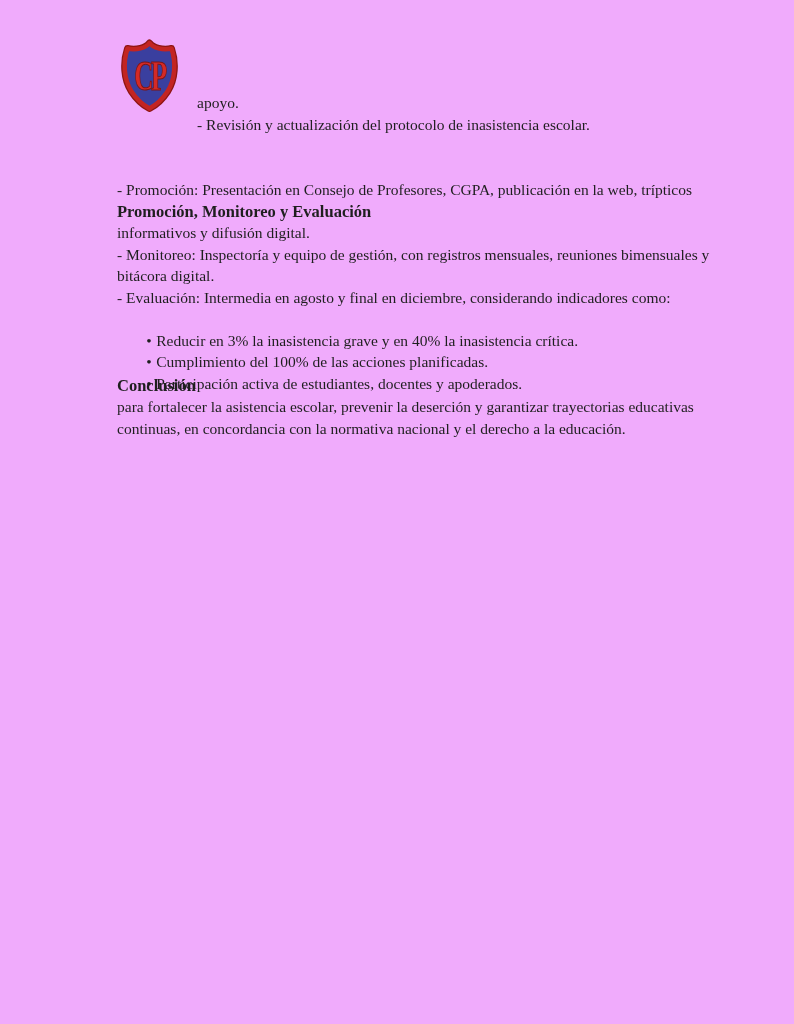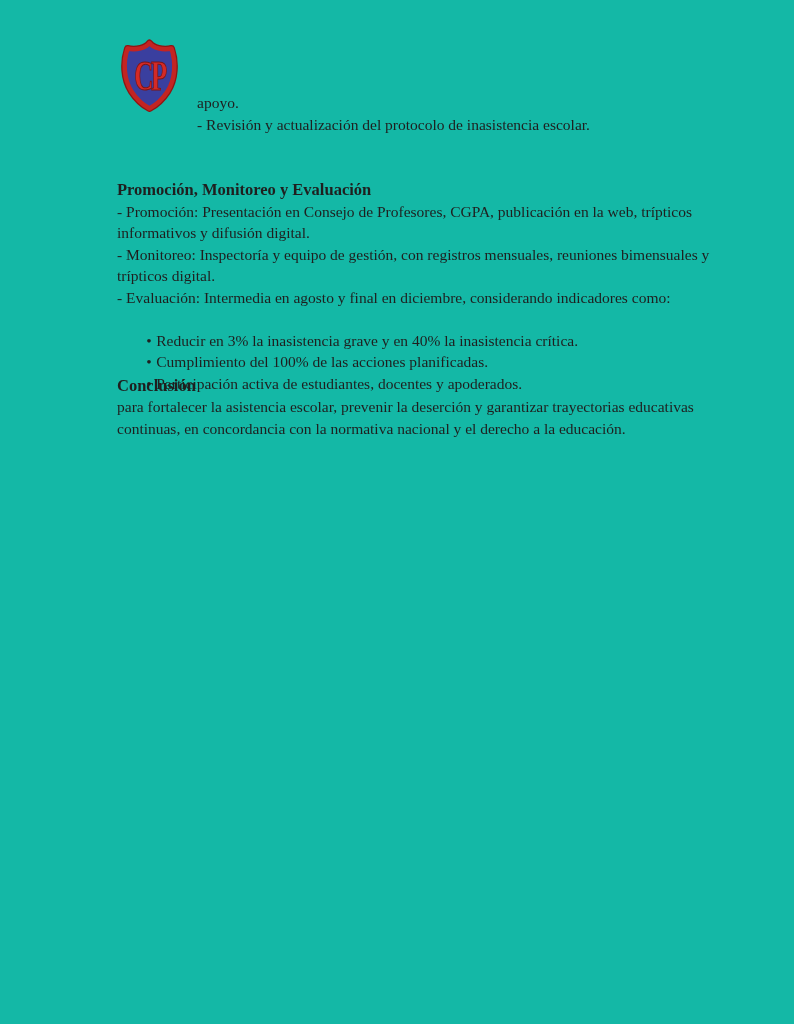--- a/index.html
+++ b/index.html
@@ -4,21 +4,21 @@
 <style>
   html, body {
     margin: 0;
     padding: 0;
     background: #ffffff;
   }
   .page {
     position: relative;
     width: 794px;
     height: 1024px;
-    background: #14b8a6;
+    background: #f0abfc;
     overflow: hidden;
     font-family: "Liberation Serif", serif;
     font-size: 15.5px;
     line-height: 21.5px;
     color: #1f1f1f;
   }
   .logo {
     position: absolute;
     left: 116px;
     top: 38px;
@@ -66,26 +66,26 @@
     <text x="0" y="0" text-anchor="middle" stroke-width="0.8" font-family="Liberation Serif, serif" font-weight="700" font-size="34" letter-spacing="-3" transform="translate(33.5,52) scale(0.78,1.22)" fill="#d42a27" stroke="#7e1412">CP</text>
   </svg>
 
   <div class="continuation">
     <div class="line">apoyo.</div>
     <div class="line">- Revisión y actualización del protocolo de inasistencia escolar.</div>
   </div>
 
   <div class="main">
 
+    <div class="line">- Promoción: Presentación en Consejo de Profesores, CGPA, publicación en la web, trípticos</div>
+
     <div class="line heading">Promoción, Monitoreo y Evaluación</div>
-
-    <div class="line">- Promoción: Presentación en Consejo de Profesores, CGPA, publicación en la web, trípticos</div>
     <div class="line">informativos y difusión digital.</div>
     <div class="line">- Monitoreo: Inspectoría y equipo de gestión, con registros mensuales, reuniones bimensuales y</div>
-    <div class="line">trípticos digital.</div>
+    <div class="line">bitácora digital.</div>
     <div class="line">- Evaluación: Intermedia en agosto y final en diciembre, considerando indicadores como:</div>
 
     <div class="line bullet-line">
       <span class="bullet-dot">•</span><span>Reducir en 3% la inasistencia grave y en 40% la inasistencia crítica.</span>
     </div>
     <div class="line bullet-line">
       <span class="bullet-dot">•</span><span>Cumplimiento del 100% de las acciones planificadas.</span>
     </div>
     <div class="line bullet-line">
       <span class="bullet-dot">•</span><span>Participación activa de estudiantes, docentes y apoderados.</span>

